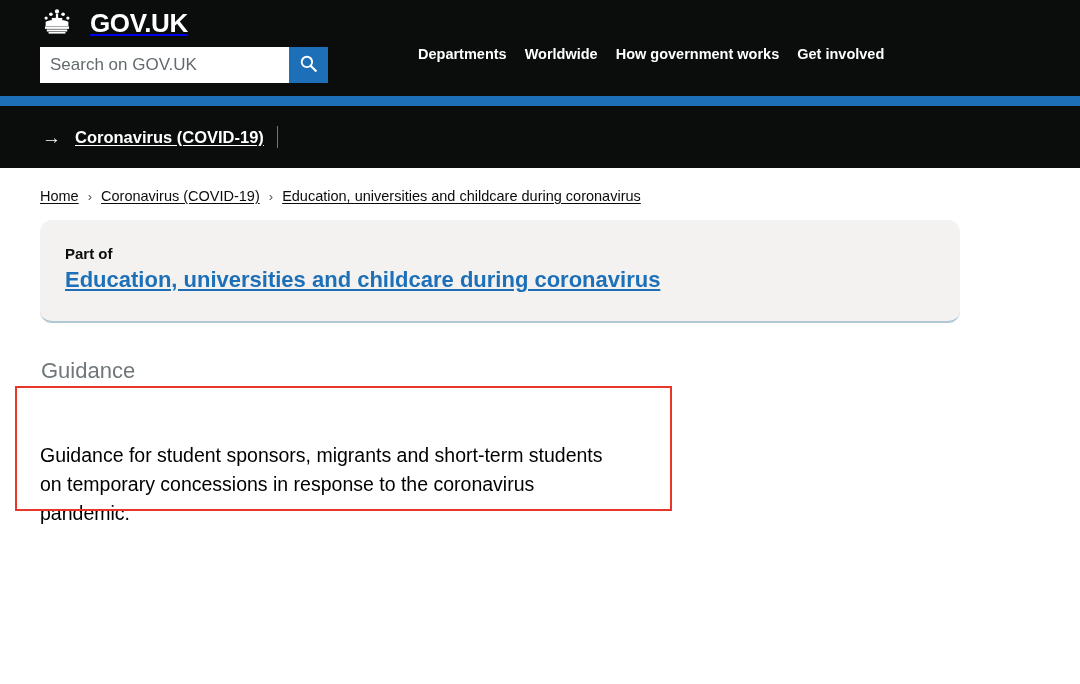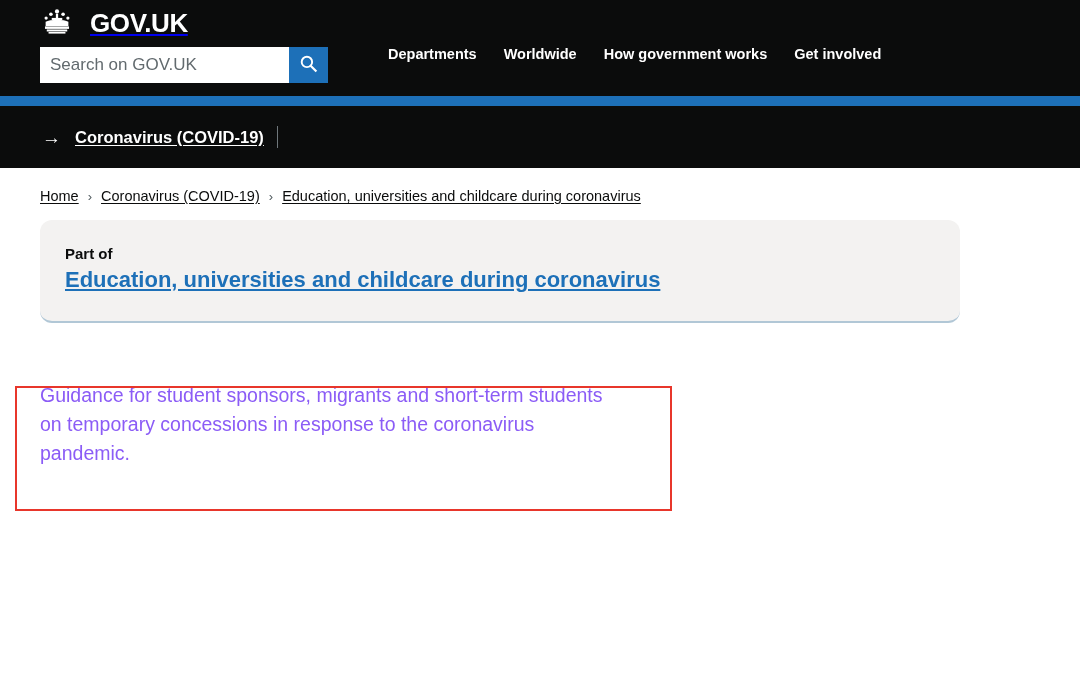--- a/index.html
+++ b/index.html
@@ -72,22 +72,23 @@
     align-items: center;
     justify-content: center;
   }
 
   .nav-col {
     margin-left: 28px;
     padding-top: 36px;
   }
   .nav-line {
     display: flex;
-    gap: 27px;
+    gap: 18px;
     margin-bottom: 3px;
+    margin-left: 30px;
   }
   .nav-link {
     color: #ffffff;
     font-size: 14.5px;
     font-weight: bold;
     text-decoration: none;
     white-space: nowrap;
     line-height: 1.35;
   }
 
@@ -201,21 +202,21 @@
     top: 27px;
     width: 657px;
     height: 125px;
     border: 2px solid #e8362b;
     pointer-events: none;
   }
 
   .lede {
     margin-top: 58px;
     font-size: 19.5px;
-    color: #8b5cf6;
+    color: #000000;
     line-height: 1.48;
     max-width: 580px;
   }
 </style>
 </head>
 <body>
 
 <header class="gov-header">
   <div class="header-inner">
 
@@ -283,18 +284,19 @@
     <span class="crumb-sep">›</span>
     <a class="crumb" href="#">Education, universities and childcare during coronavirus</a>
   </nav>
 
   <section class="part-of-box">
     <div class="part-of-label">Part of</div>
     <a class="part-of-link" href="#">Education, universities and childcare during coronavirus</a>
   </section>
 
   <div class="title-block">
+    <div class="kicker">Guidance</div>
     <div class="redbox"></div>
   </div>
 
   <p class="lede">Guidance for student sponsors, migrants and short-term students on temporary concessions in response to the coronavirus pandemic.</p>
 
 </main>
 
 </body></html>

